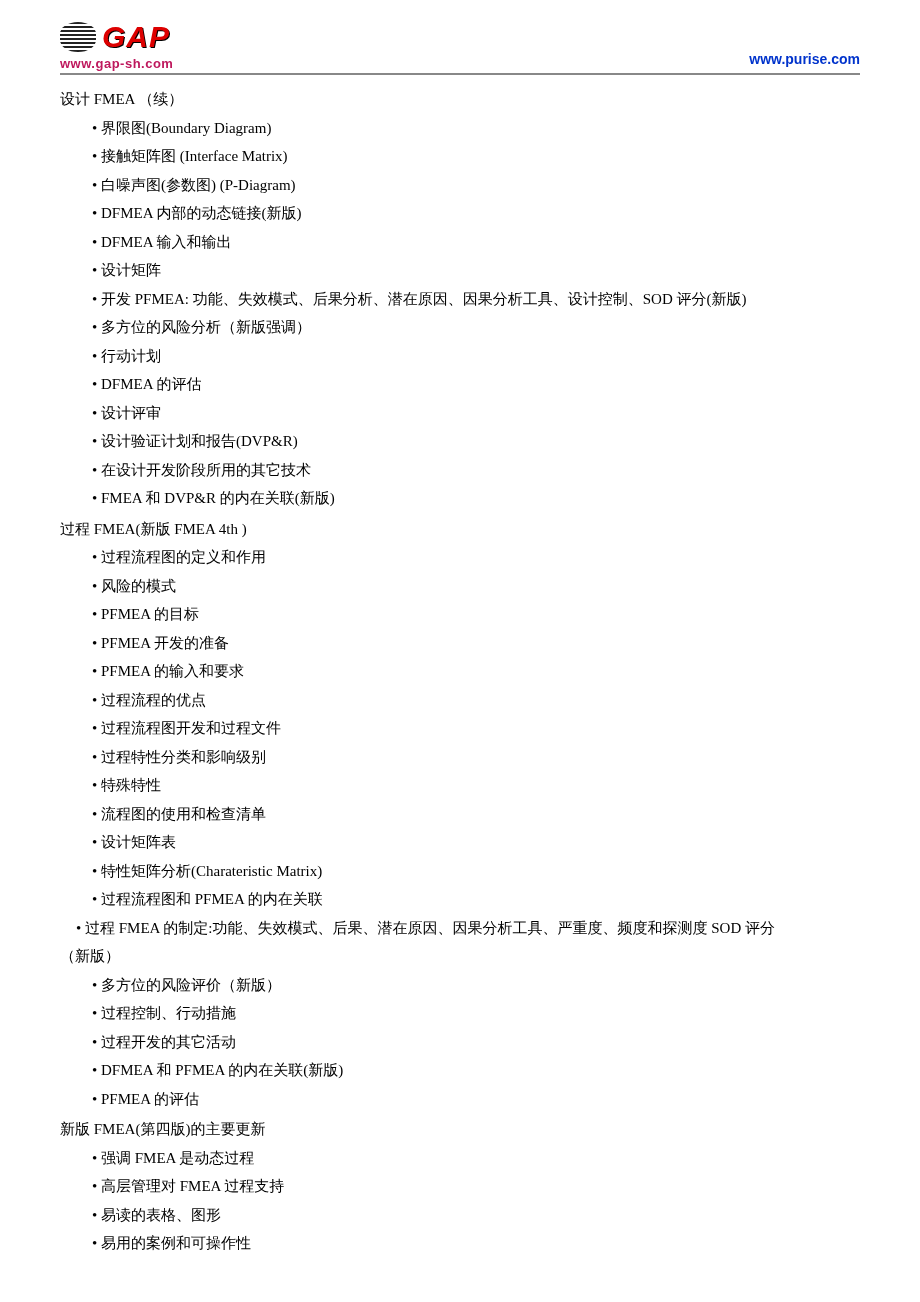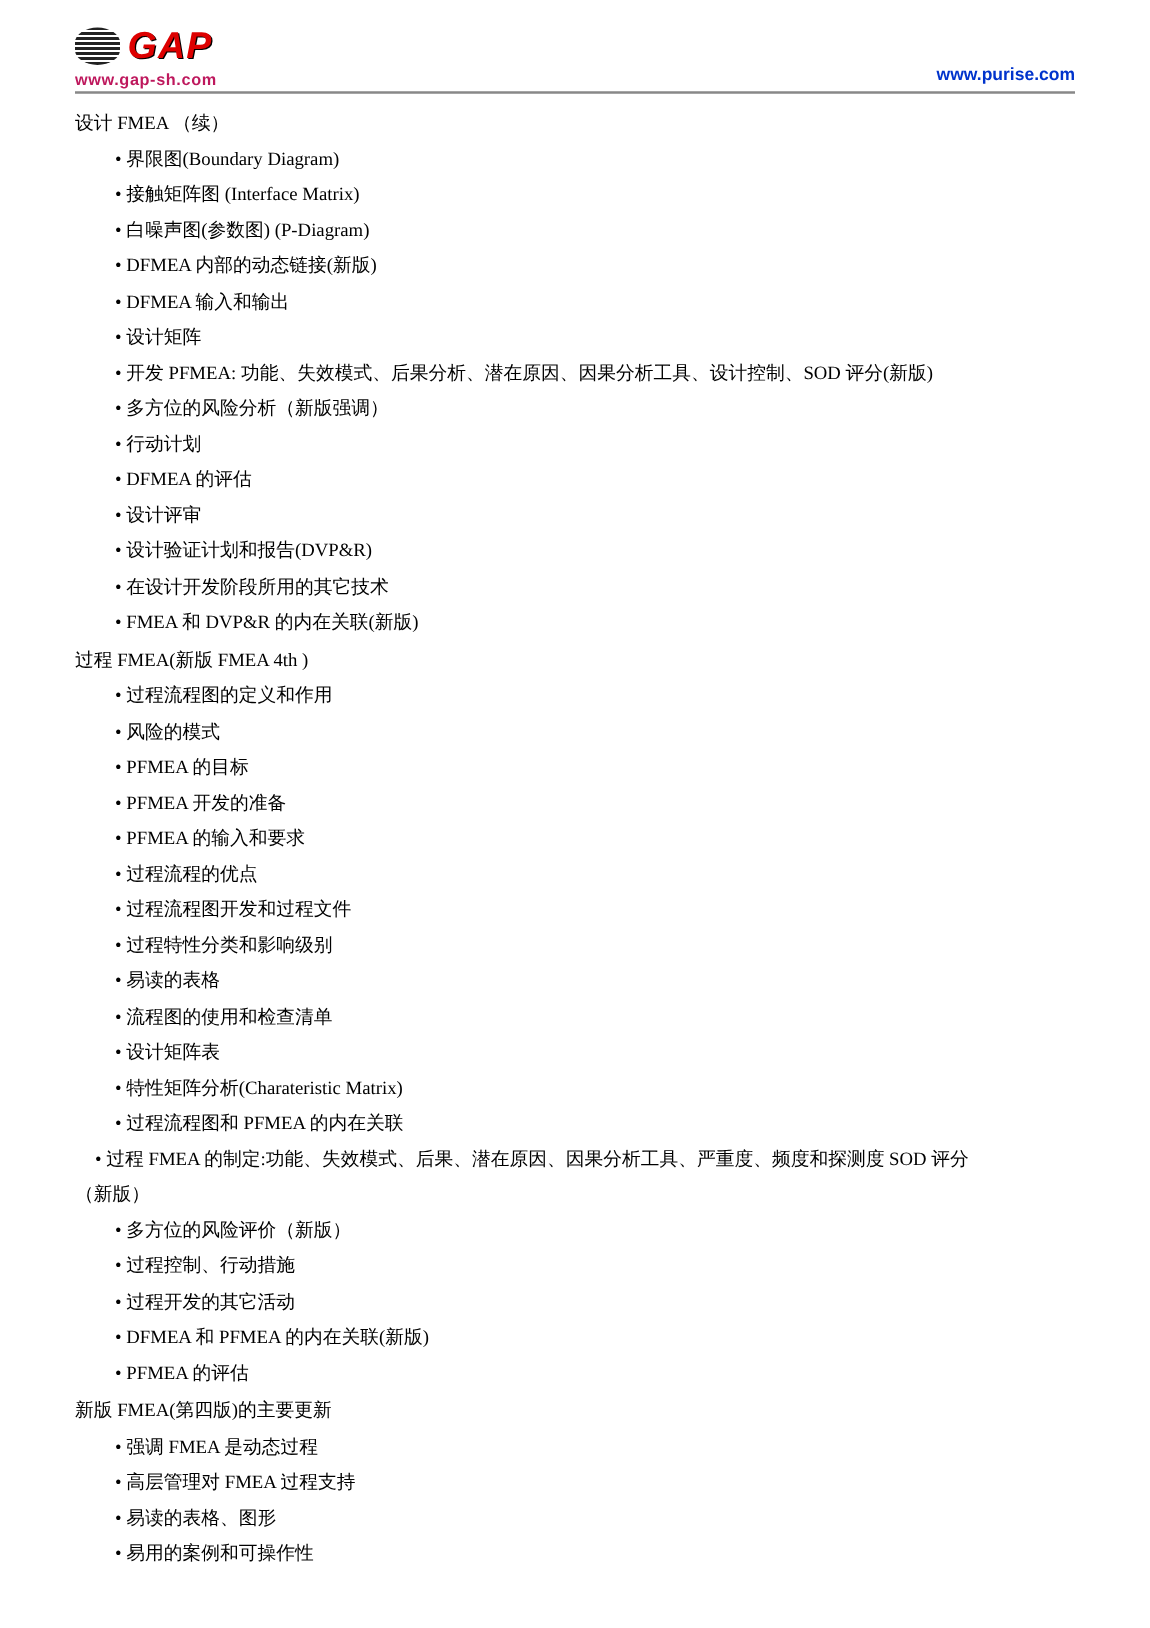--- a/index.html
+++ b/index.html
@@ -131,21 +131,21 @@
     <div class="section-title indent0">过程 FMEA(新版 FMEA 4th )</div>
     <div id="section2-items-a">
         <div class="indent1 bullet">过程流程图的定义和作用</div>
         <div class="indent1 bullet">风险的模式</div>
         <div class="indent1 bullet">PFMEA 的目标</div>
         <div class="indent1 bullet">PFMEA 开发的准备</div>
         <div class="indent1 bullet">PFMEA 的输入和要求</div>
         <div class="indent1 bullet">过程流程的优点</div>
         <div class="indent1 bullet">过程流程图开发和过程文件</div>
         <div class="indent1 bullet">过程特性分类和影响级别</div>
-        <div class="indent1 bullet">易读的表格</div>
+        <div class="indent1 bullet">特殊特性</div>
         <div class="indent1 bullet">流程图的使用和检查清单</div>
         <div class="indent1 bullet">设计矩阵表</div>
         <div class="indent1 bullet">特性矩阵分析(Charateristic Matrix)</div>
         <div class="indent1 bullet">过程流程图和 PFMEA 的内在关联</div>
       </div>
     <div>
       <span class="indent2 bullet">过程 FMEA 的制定:功能、失效模式、后果、潜在原因、因果分析工具、严重度、频度和探测度 SOD 评分</span>
     </div>
     <div class="indent0 note-indent">（新版）</div>
     <div id="section2-items-b">

